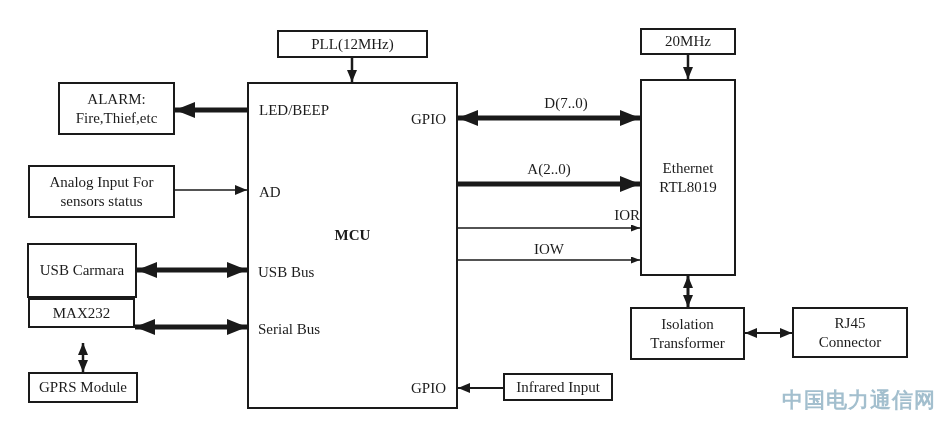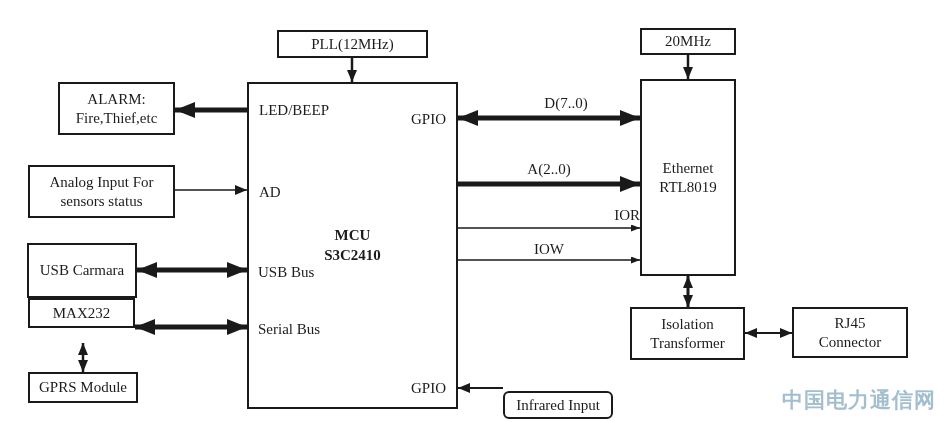--- a/index.html
+++ b/index.html
@@ -95,21 +95,20 @@
     <span>MAX232</span>
   </div>
 
   <div class="box" style="left:28px;top:372px;width:110px;height:31px;">
     <span>GPRS Module</span>
   </div>
 
   <div class="box" style="left:247px;top:82px;width:211px;height:327px;">
     <div class="mcu-title" style="top:141px;">
       <div>MCU</div>
-      <div>S3C2410</div>
     </div>
     <span class="port" style="left:10px;top:17px;">LED/BEEP</span>
     <span class="port" style="right:10px;top:26px;">GPIO</span>
     <span class="port" style="left:10px;top:99px;">AD</span>
     <span class="port" style="left:9px;top:179px;">USB Bus</span>
     <span class="port" style="left:9px;top:236px;">Serial Bus</span>
     <span class="port" style="right:10px;top:295px;">GPIO</span>
   </div>
 
   <div class="box" style="left:640px;top:79px;width:96px;height:197px;">
@@ -120,21 +119,21 @@
   <div class="box" style="left:630px;top:307px;width:115px;height:53px;">
     <span>Isolation</span>
     <span>Transformer</span>
   </div>
 
   <div class="box" style="left:792px;top:307px;width:116px;height:51px;">
     <span>RJ45</span>
     <span>Connector</span>
   </div>
 
-  <div class="box" style="left:503px;top:391px;width:110px;height:28px;border-radius:6px;">
+  <div class="box" style="left:503px;top:373px;width:110px;height:28px;">
     <span>Infrared Input</span>
   </div>
 
   <div class="bus-label" style="left:458px;width:216px;top:95px;">D(7..0)</div>
   <div class="bus-label" style="left:458px;width:182px;top:161px;">A(2..0)</div>
   <div class="bus-label" style="left:458px;width:182px;top:207px;text-align:right;">IOR</div>
   <div class="bus-label" style="left:458px;width:182px;top:241px;">IOW</div>
 
   <svg id="wires" viewBox="0 0 944 422" xmlns="http://www.w3.org/2000/svg">
     <defs>

